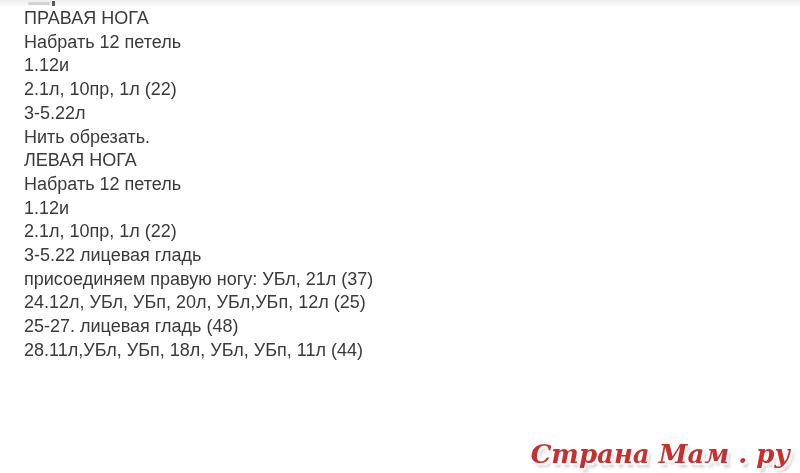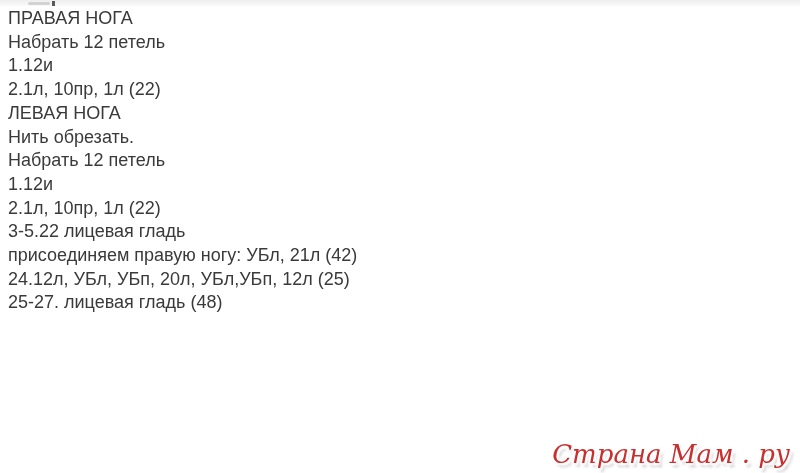--- a/index.html
+++ b/index.html
@@ -27,36 +27,36 @@
     opacity: 0.8;
   }
   .remnant-dot {
     position: absolute;
     left: 52px; top: 1px;
     width: 3px; height: 5px;
     background: #5a5a5a;
   }
   .pattern {
     position: absolute;
-    left: 8px;
+    left: 24px;
     top: 7px;
     right: 4px;
     font-size: 18px;
     line-height: 23.7px;
     color: #3a3a3a;
     letter-spacing: 0;
   }
   .line { white-space: nowrap; }
   .watermark {
     position: absolute;
     right: 10px;
     bottom: 4px;
     font-family: "DejaVu Serif", "Liberation Serif", serif;
     font-style: italic;
-    font-weight: normal;
+    font-weight: bold;
     font-size: 26px;
     color: #c92f2e;
     white-space: nowrap;
     text-shadow:
       -2px -2px 2px #ffffff,
        2px -2px 2px #ffffff,
       -2px  2px 2px #ffffff,
        2px  2px 2px #ffffff,
        0 0 5px #ffffff,
        3px 4px 3px rgba(120,120,120,0.45);
@@ -70,26 +70,28 @@
   <div class="top-strip">
     <span class="remnant-streak"></span>
     <span class="remnant-dot"></span>
   </div>
 
   <div class="pattern">
     <div class="line">ПРАВАЯ НОГА</div>
     <div class="line">Набрать 12 петель</div>
     <div class="line">1.12и</div>
     <div class="line">2.1л, 10пр, 1л (22)</div>
+    <div class="line">3-5.22л</div>
+    <div class="line">Нить обрезать.</div>
     <div class="line">ЛЕВАЯ НОГА</div>
-    <div class="line">Нить обрезать.</div>
     <div class="line">Набрать 12 петель</div>
     <div class="line">1.12и</div>
     <div class="line">2.1л, 10пр, 1л (22)</div>
     <div class="line">3-5.22 лицевая гладь</div>
-    <div class="line">присоединяем правую ногу: УБл, 21л (42)</div>
+    <div class="line">присоединяем правую ногу: УБл, 21л (37)</div>
     <div class="line">24.12л, УБл, УБп, 20л, УБл,УБп, 12л (25)</div>
     <div class="line">25-27. лицевая гладь (48)</div>
+    <div class="line">28.11л,УБл, УБп, 18л, УБл, УБп, 11л (44)</div>
   </div>
 
   <div class="watermark">Страна Мам . ру</div>
 
 </div>
 
 </body></html>

